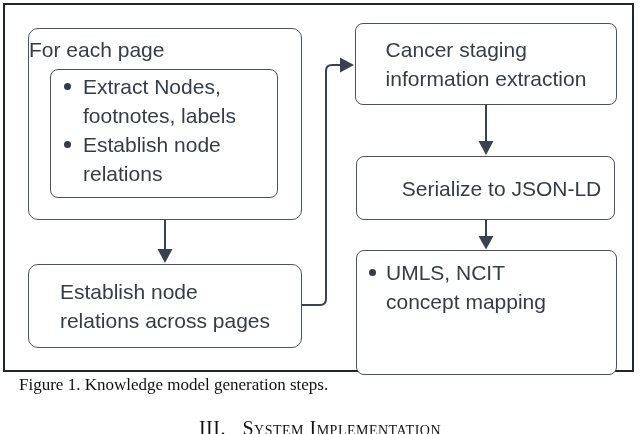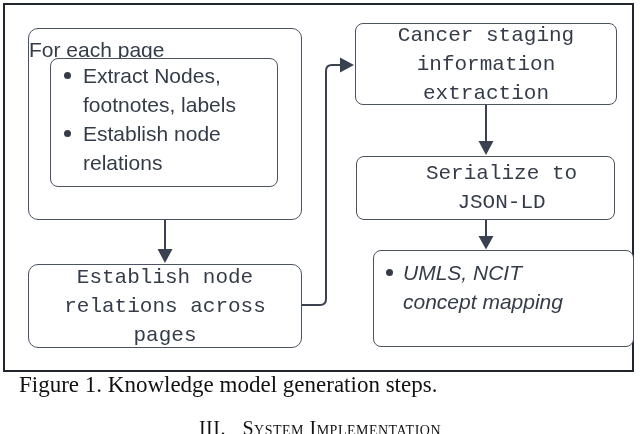--- a/index.html
+++ b/index.html
@@ -33,35 +33,33 @@
     color: #353c49;
     font-size: 21px;
     line-height: 29px;
   }
   .rounded-lg { border-radius: 10px; }
   .rounded-md { border-radius: 8px; }
   .centered {
     display: flex;
     align-items: center;
     justify-content: center;
-    text-align: center;
     white-space: pre-line;
-    font-family: Liberation Mono, monospace;
   }
   #box-for-each-page { left: 28px; top: 28px; width: 274px; height: 192px; }
   #box-for-each-page .box-title {
     text-align: left;
     padding-top: 6px;
     line-height: 30px;
   }
-  #inner-extract-box { left: 50px; top: 58px; width: 228px; height: 129px; }
+  #inner-extract-box { left: 50px; top: 69px; width: 228px; height: 129px; }
   #box-across-pages { left: 28px; top: 264px; width: 274px; height: 84px; }
   #box-cancer-staging { left: 355px; top: 23px; width: 262px; height: 82px; }
   #box-serialize { left: 356px; top: 156px; width: 259px; height: 64px; padding-left: 32px; }
-  #box-mapping { left: 373px; top: 250px; width: 261px; height: 97px; font-style: italic; }
+  #box-mapping { left: 356px; top: 250px; width: 261px; height: 125px; }
 
   
   ul.bullets {
     margin: 0;
     padding: 0;
     list-style: none;
   }
   ul.bullets li {
     display: flex;
     align-items: flex-start;
@@ -87,21 +85,21 @@
     left: 0; top: 0;
     width: 640px; height: 434px;
     pointer-events: none;
   }
 
   
   #figure-caption {
     position: absolute;
     left: 19px; top: 374px;
     font-family: "Liberation Serif", "DejaVu Serif", serif;
-    font-size: 23px;
+    font-size: 17px;
     line-height: 22px;
     color: #111111;
     white-space: pre;
   }
   #section-heading {
     position: absolute;
     left: 0; right: 0;
     top: 416px;
     text-align: center;
     font-family: "Liberation Serif", "DejaVu Serif", serif;

